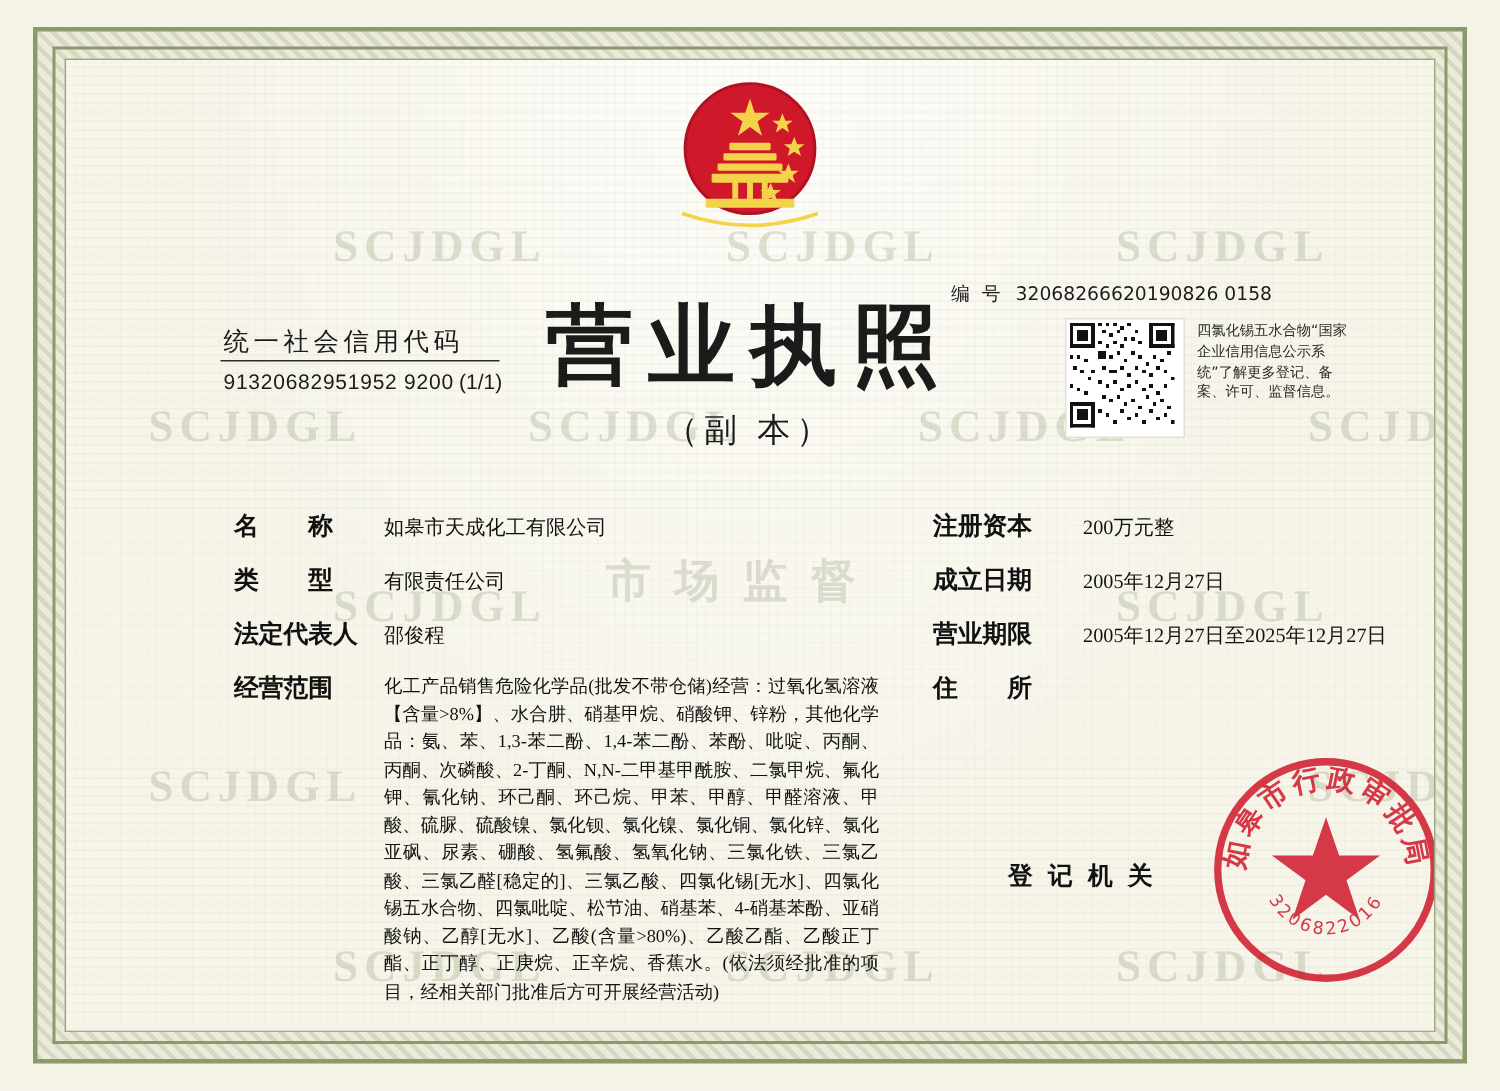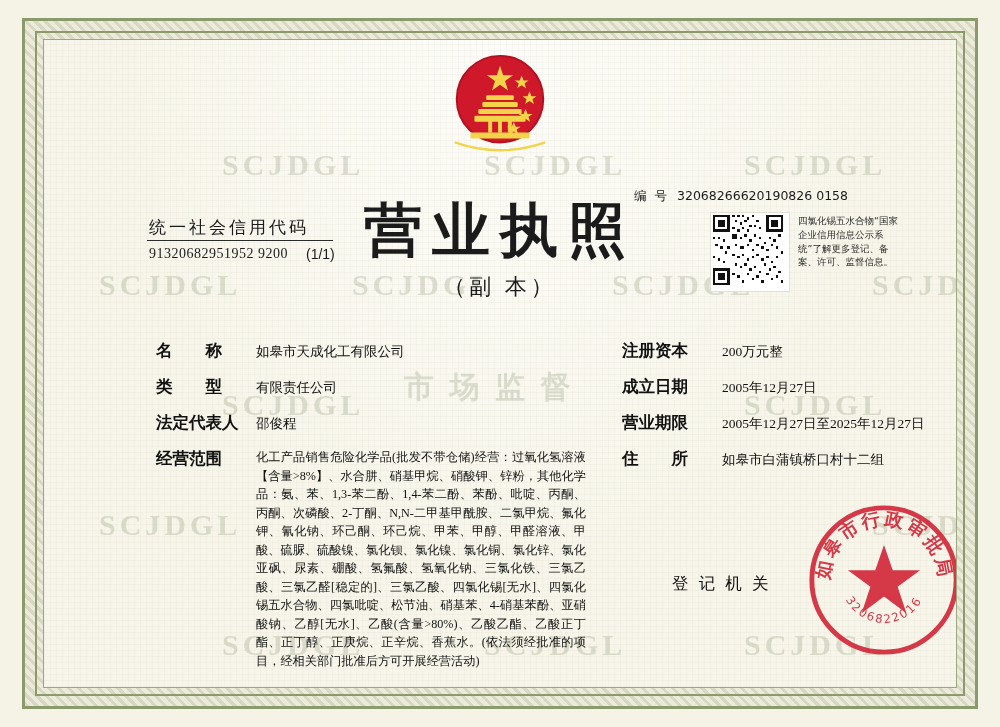--- a/index.html
+++ b/index.html
@@ -72,21 +72,21 @@
   .credit-label{
     position:absolute;left:105px;top:176px;
     font-family:"Liberation Serif","DejaVu Serif",serif;
     font-size:17px;color:#1b1b1b;letter-spacing:3px;white-space:nowrap;
   }
   .credit-underline{
     position:absolute;left:103px;top:200px;width:186px;height:1px;background:#2b2b2b;
   }
   .credit-code{
     position:absolute;left:105px;top:206px;
-    font-family:Liberation Serif, serif;
+    font-family:Liberation Sans, sans-serif;
     font-size:14px;color:#1b1b1b;letter-spacing:.5px;white-space:nowrap;
   }
   .credit-copy{
     position:absolute;left:262px;top:206px;
     font-family:Liberation Sans, sans-serif;
     font-size:14px;color:#1b1b1b;white-space:nowrap;
   }
   .serial{
     position:absolute;right:108px;top:148px;
     font-size:12.5px;color:#1b1b1b;white-space:nowrap;
@@ -115,21 +115,21 @@
   }
   .scope-text{
     position:absolute;left:212px;top:408px;width:330px;
     font-family:"Liberation Serif","DejaVu Serif",serif;
     font-size:12.2px;line-height:1.52;color:#111;text-align:justify;
   }
   
   .registry-label{
     position:absolute;left:628px;top:533px;
     font-family:"Liberation Serif","DejaVu Serif",serif;
-    font-weight:400;font-size:16.5px;color:#111;letter-spacing:3px;white-space:nowrap;
+    font-weight:700;font-size:16.5px;color:#111;letter-spacing:3px;white-space:nowrap;
   }
   .seal{
     position:absolute;left:762px;top:462px;width:156px;height:156px;
     opacity:.85;
   }
   .date-line{
     position:absolute;left:700px;top:595px;
     font-family:"Liberation Serif","DejaVu Serif",serif;
     font-size:15px;color:#111;white-space:nowrap;
   }
@@ -330,21 +330,20 @@
           <div class="field-label" style="left:578px;top:300px;">注册资本</div>
           <div class="field-value" style="left:678px;top:303px;">200万元整</div>
 
           <div class="field-label" style="left:578px;top:336px;">成立日期</div>
           <div class="field-value" style="left:678px;top:339px;">2005年12月27日</div>
 
           <div class="field-label" style="left:578px;top:372px;">营业期限</div>
           <div class="field-value" style="left:678px;top:375px;">2005年12月27日至2025年12月27日</div>
 
           <div class="field-label" style="left:578px;top:408px;">住　　所</div>
-          <div class="field-value" style="left:678px;top:411px;">如皋市白蒲镇桥口村十二组</div>
 
           <div class="registry-label">登 记 机 关</div>
 
           <div class="seal">
             <svg viewBox="0 0 160 160" width="156" height="156">
               <circle cx="80" cy="80" r="74" fill="none" stroke="#d0182b" stroke-width="5"></circle>
               <polygon fill="#d0182b" points="80,44 89,70 117,70 94,87 103,114 80,97 57,114 66,87 43,70 71,70"></polygon>
               <path id="sealArcTop" d="M80,80 m-56,0 a56,56 0 0,1 112,0" fill="none"></path>
               <text font-family="'Liberation Serif','DejaVu Serif',serif" font-size="19" font-weight="700" fill="#d0182b" letter-spacing="3">
                 <textPath href="#sealArcTop" startOffset="50%" text-anchor="middle">如皋市行政审批局</textPath>

